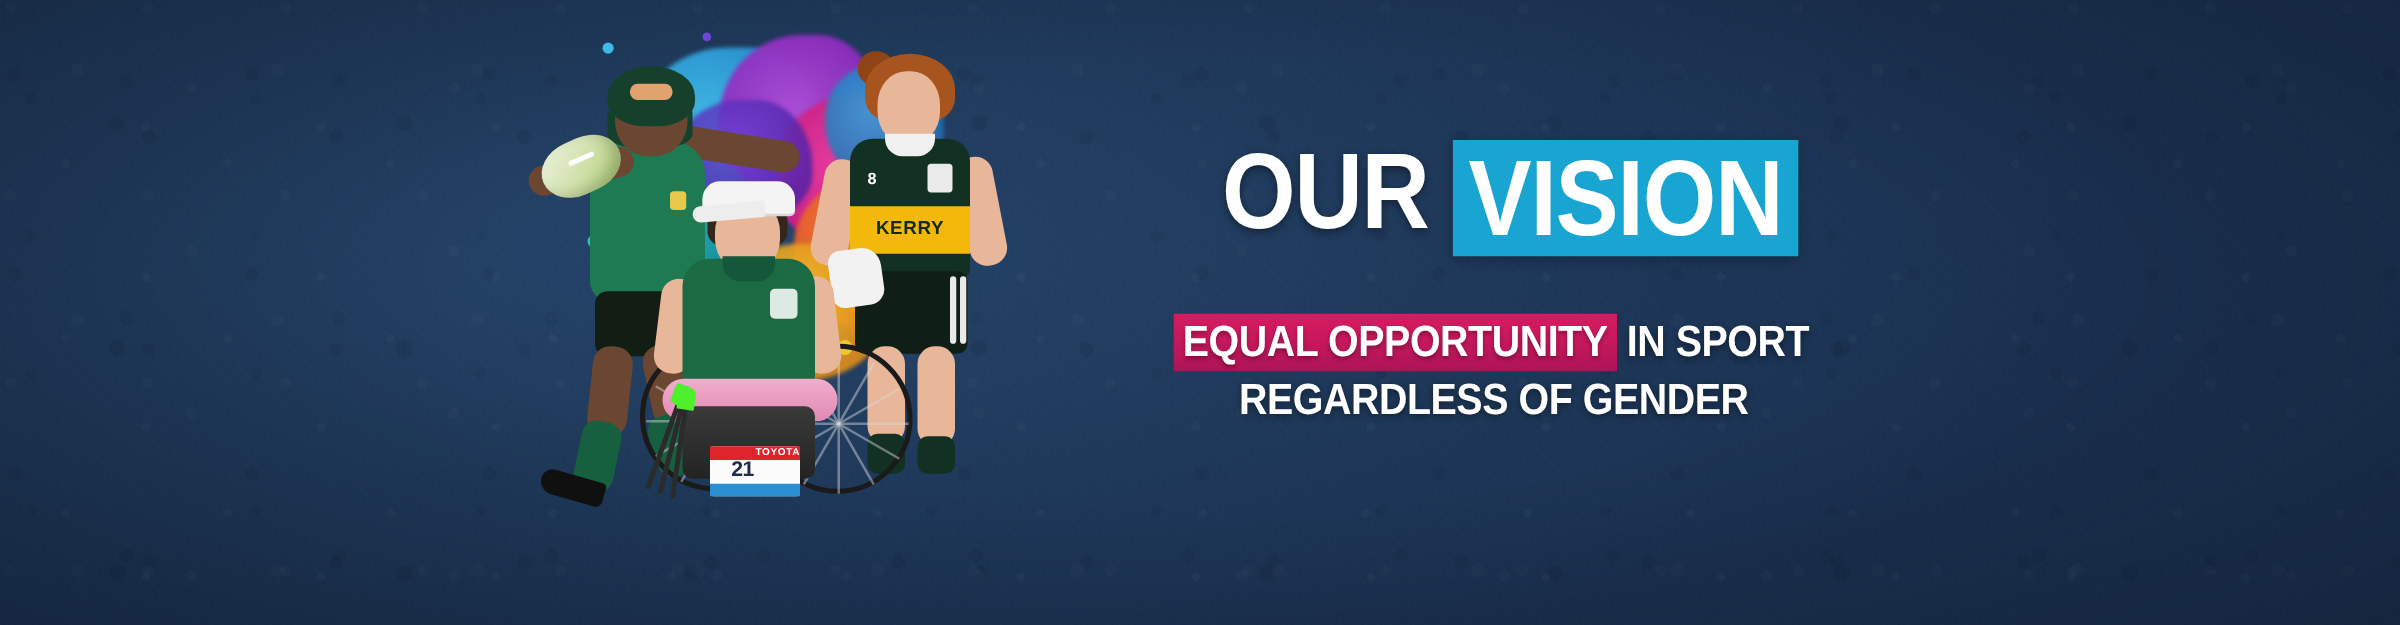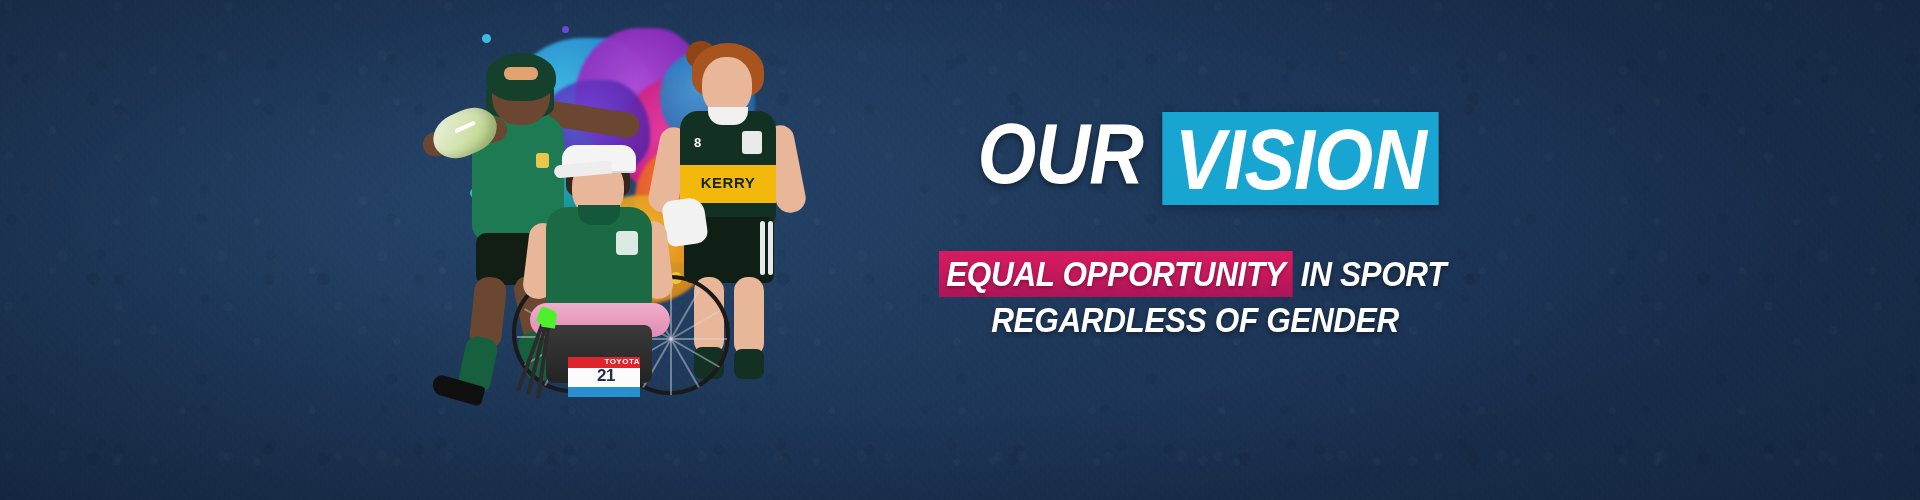--- a/index.html
+++ b/index.html
@@ -106,21 +106,21 @@
   .ar-torso { position:absolute; left:36px; top:72px; width:106px; height:104px; border-radius:22px 22px 10px 10px; background:#1b6a44; }
   .ar-collar{ position:absolute; left:68px; top:70px; width:42px; height:20px; border-radius:0 0 14px 14px; background:#14573a; }
   .ar-arm-l { position:absolute; left:16px;  top:88px; width:30px; height:76px; border-radius:14px; transform:rotate(7deg); }
   .ar-arm-r { position:absolute; left:130px; top:86px; width:30px; height:78px; border-radius:14px; transform:rotate(-7deg); }
   .ar-crest { position:absolute; left:106px; top:96px; width:22px; height:24px; border-radius:4px; background:#ffffff; opacity:.85; }
   .ar-lap   { position:absolute; left:20px; top:168px; width:140px; height:34px; border-radius:18px; background:linear-gradient(180deg,#f0aecb,#e18ab4); }
   .ar-bag   { position:absolute; left:36px; top:190px; width:106px; height:58px; border-radius:8px; background:linear-gradient(180deg,#3a3a3a,#232323); }
   .ar-bib   { position:absolute; left:58px; top:222px; width:72px; height:40px; border-radius:3px; background:#fbfbfb; }
   .ar-bib-top{ position:absolute; left:58px; top:222px; width:72px; height:11px; background:#e0242c; }
   .ar-bib-bot{ position:absolute; left:58px; top:252px; width:72px; height:10px; background:#2a8fd0; }
-  .ar-bib-num{ position:absolute; left:68px; top:231px; width:56px; text-align:center; font:700 17px/20px "Liberation Sans",sans-serif; color:#1d2b4a; letter-spacing:-.5px; }
+  .ar-bib-num{ position:absolute; left:56px; top:231px; width:56px; text-align:center; font:700 17px/20px "Liberation Sans",sans-serif; color:#1d2b4a; letter-spacing:-.5px; }
   .ar-bib-brand{ position:absolute; left:58px; top:221px; width:72px; text-align:right; font:700 8px/12px "Liberation Sans",sans-serif; color:#fff; letter-spacing:.5px; }
   .ar-wheel { position:absolute; width:120px; height:120px; border-radius:50%; border:4px solid #1a1a1a; }
   .ar-wheel.w1 { left:2px;   top:138px; }
   .ar-wheel.w2 { left:100px; top:140px; }
   .ar-spoke { position:absolute; left:50%; top:4px; width:2px; height:112px; background:rgba(220,220,220,.45); transform-origin:50% 50%; }
   .arrow { position:absolute; width:4px; height:78px; background:#2b2b2b; border-radius:2px; transform-origin:50% 100%; }
   .arrow i { position:absolute; left:-5px; top:-10px; width:14px; height:16px; background:#4ef02e; border-radius:3px 3px 1px 1px; display:block; }
 
   
   .gaa { left:250px; top:35px; width:180px; height:340px; }
@@ -138,21 +138,21 @@
   .ga-short { position:absolute; left:34px; top:182px; width:90px; height:66px; border-radius:8px; background:#101f16; }
   .ga-stripe{ position:absolute; left:110px; top:186px; width:5px; height:54px; background:#e9e9e9; border-radius:3px; }
   .ga-stripe2{position:absolute; left:118px; top:186px; width:5px; height:54px; background:#e9e9e9; border-radius:3px; }
   .ga-leg-l { position:absolute; left:44px; top:242px; width:30px; height:78px; border-radius:14px; }
   .ga-leg-r { position:absolute; left:84px; top:242px; width:30px; height:80px; border-radius:14px; }
   .ga-sock-l{ position:absolute; left:44px; top:312px; width:30px; height:32px; border-radius:8px; background:#123122; }
   .ga-sock-r{ position:absolute; left:84px; top:314px; width:30px; height:30px; border-radius:8px; background:#123122; }
   .ga-glove { position:absolute; left:14px; top:164px; width:42px; height:46px; border-radius:10px 16px 12px 10px; background:#f2f2f2; transform:rotate(-8deg); }
 
   
-  .copy { position:absolute; left:930px; top:112px; width:560px;font-style:italic; }
+  .copy { position:absolute; left:930px; top:112px; width:560px; }
 
   .headline {
     font-family:"Liberation Sans", sans-serif;
     font-weight:700;
     font-size:86px;
     line-height:.96;
     letter-spacing:-1px;
     color:#ffffff;
     white-space:nowrap;
     display:flex; align-items:flex-start;

